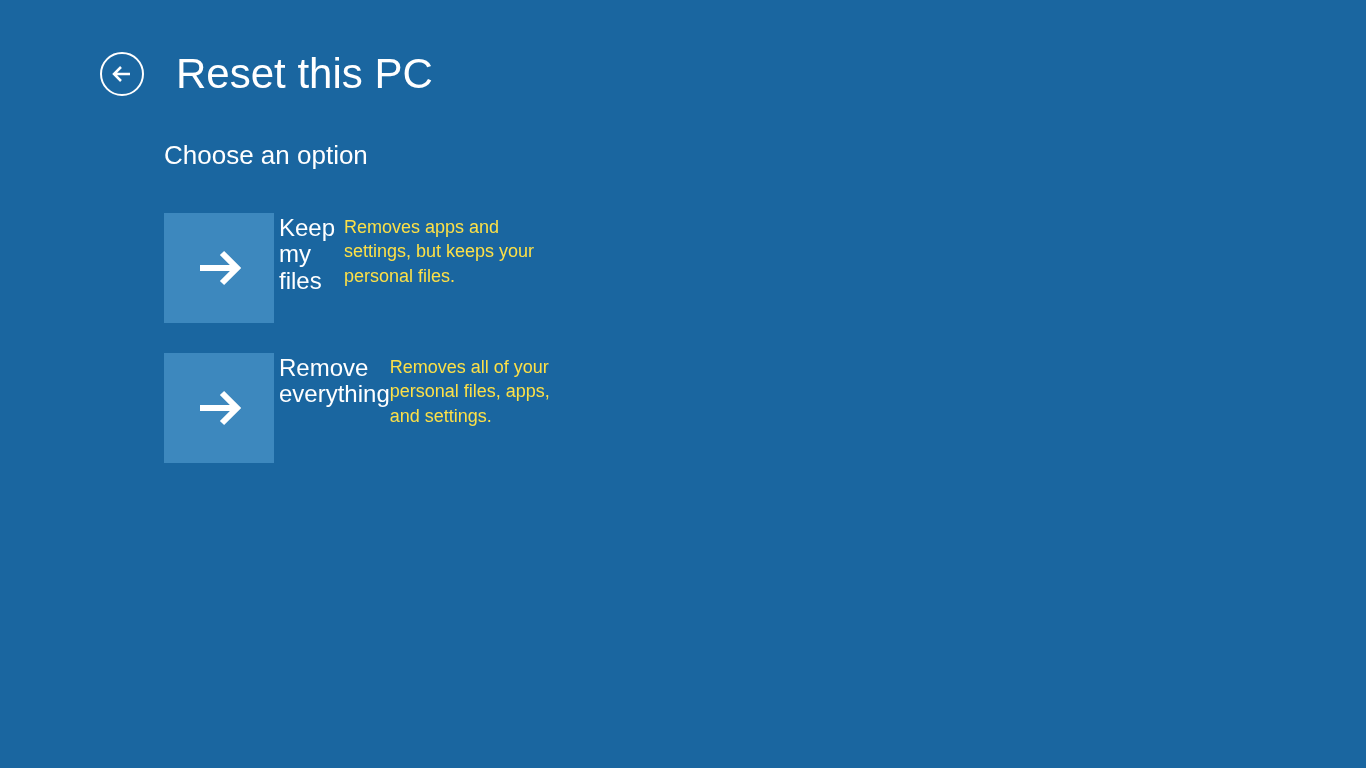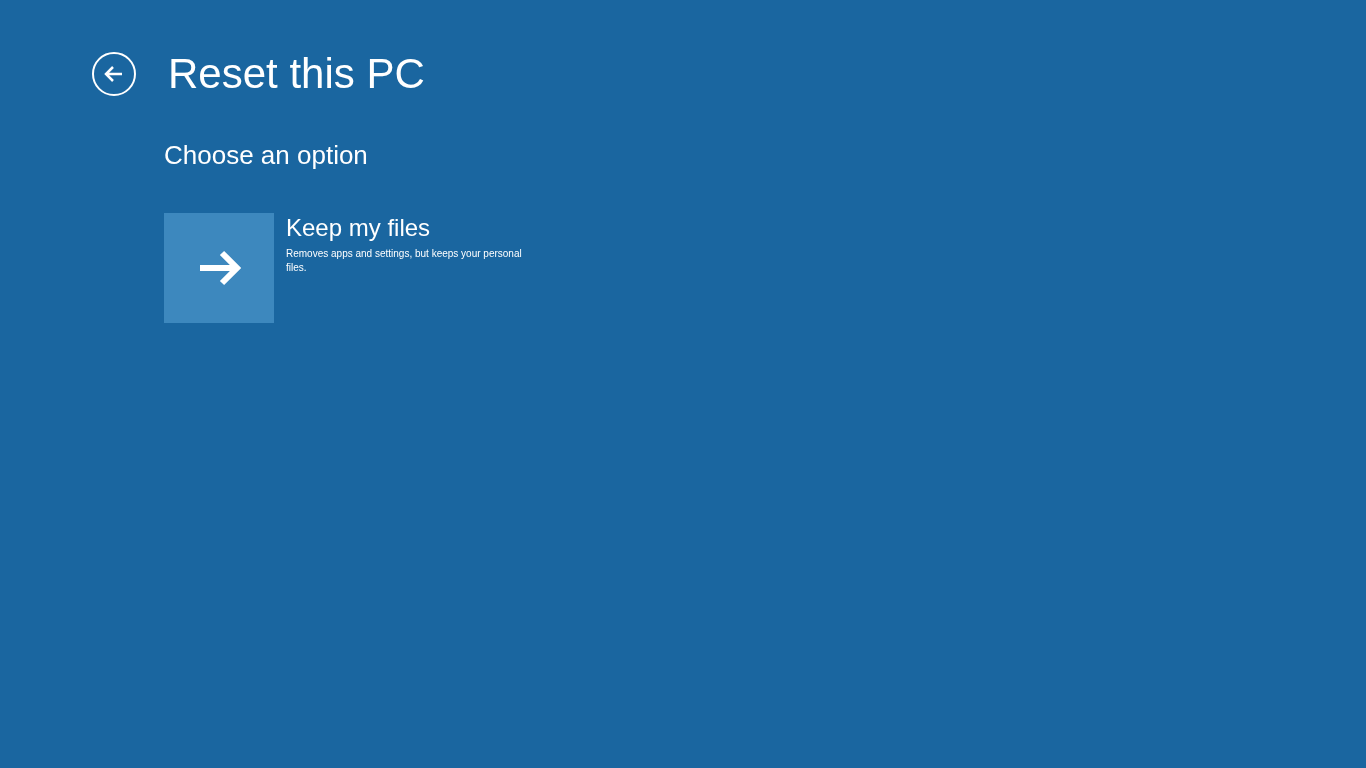--- a/index.html
+++ b/index.html
@@ -12,21 +12,21 @@
       height: 768px;
       background-color: #1a66a0;
       font-family: "Segoe UI Light", "Segoe UI", -apple-system, sans-serif;
       color: #ffffff;
       overflow: hidden;
       position: relative;
     }
     .header {
       position: absolute;
       top: 50px;
-      left: 92px;
+      left: 100px;
       display: flex;
       align-items: center;
     }
     .back-button {
       width: 44px;
       height: 44px;
       border: 2.5px solid #ffffff;
       border-radius: 50%;
       display: flex;
       align-items: center;
@@ -64,36 +64,36 @@
       background-color: #3d88be;
       display: flex;
       align-items: center;
       justify-content: center;
       flex-shrink: 0;
     }
     .tile-icon svg {
       display: block;
     }
     .tile-text {
-      padding-left: 12px;
+      padding-left: 5px;
       padding-top: 2px;
       display: flex;
-      flex-direction: column;
+      flex-direction: row;
     }
     .tile-title {
       font-size: 24px;
       font-weight: 300;
       margin-bottom: 6px;
       line-height: 1.1;
     }
     .tile-description {
-      font-size: 10px;
+      font-size: 18px;
       font-weight: 400;
       line-height: 1.35;
-      color: #ffffff;
+      color: #fde047;
       max-width: 255px;
     }
   </style>
 </head>
 <body>
 
 <div class="header">
   <div class="back-button">
     <span>
       <svg width="24" height="24" viewBox="0 0 24 24">
@@ -112,13 +112,24 @@
       <svg width="50" height="50" viewBox="0 0 50 50">
         <path d="M 6 25 L 42 25 M 28 10 L 43 25 L 28 40" stroke="#ffffff" stroke-width="6" fill="none" stroke-linecap="butt" stroke-linejoin="miter"></path>
       </svg>
     </div>
     <div class="tile-text">
       <div class="tile-title">Keep my files</div>
       <div class="tile-description">Removes apps and settings, but keeps your personal files.</div>
     </div>
   </div>
 
+  <div class="option-tile">
+    <div class="tile-icon">
+      <svg width="50" height="50" viewBox="0 0 50 50">
+        <path d="M 6 25 L 42 25 M 28 10 L 43 25 L 28 40" stroke="#ffffff" stroke-width="6" fill="none" stroke-linecap="butt" stroke-linejoin="miter"></path>
+      </svg>
+    </div>
+    <div class="tile-text">
+      <div class="tile-title">Remove everything</div>
+      <div class="tile-description">Removes all of your personal files, apps, and settings.</div>
+    </div>
+  </div>
 </div>
 
 </body></html>

